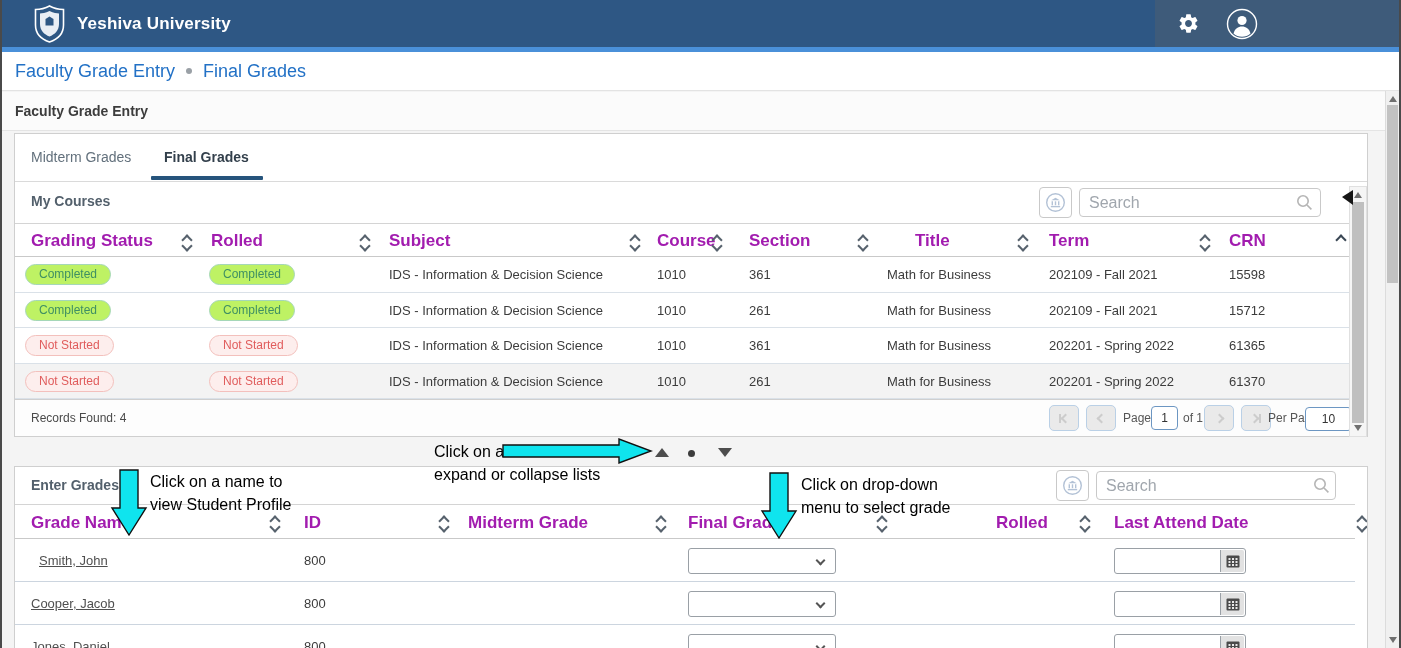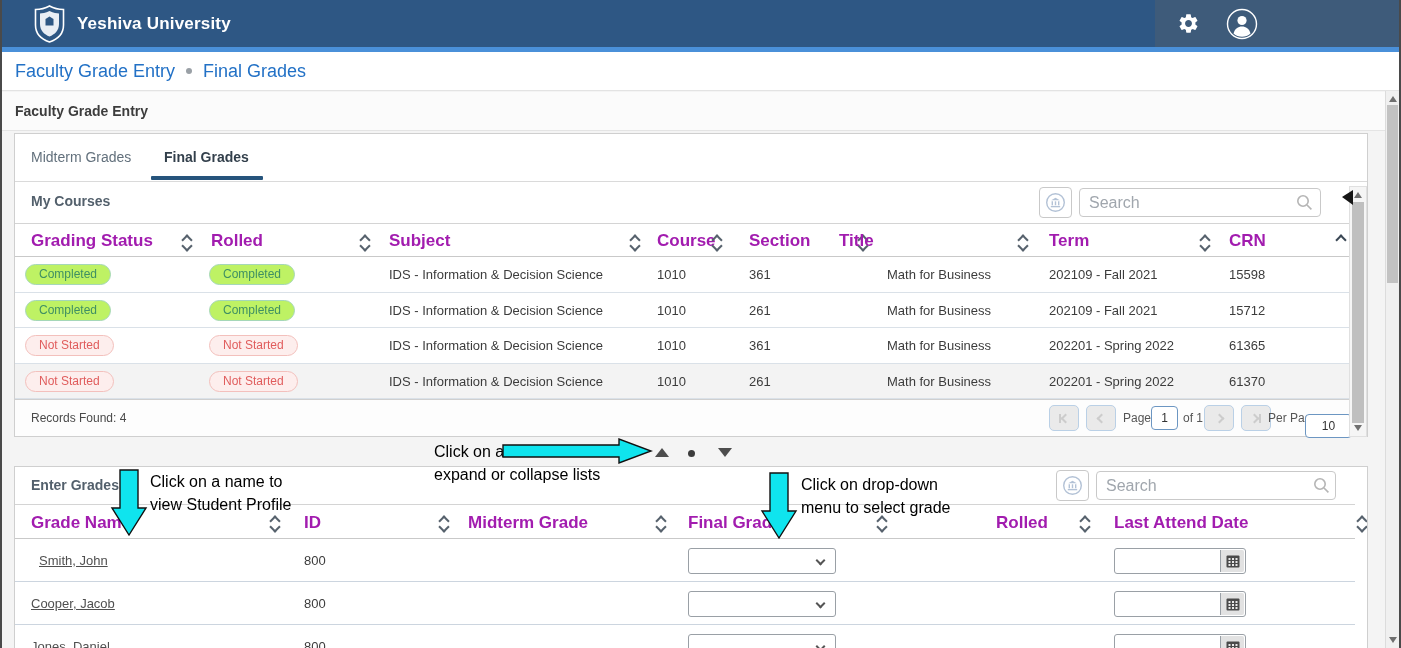--- a/index.html
+++ b/index.html
@@ -76,21 +76,21 @@
   
   .recordsbar{position:absolute;left:0;top:265px;width:1334px;height:37px;border-top:1px solid #cfcfcf;background:#fdfdfd;font-size:12px;color:#4a4a4a}
   .recordsbar .found{position:absolute;left:16px;top:0;height:37px;line-height:37px}
   .pgbtn{position:absolute;top:5px;width:30px;height:26px;background:#eaeaea;border:1px solid #bad0e6;border-radius:5px;display:flex;align-items:center;justify-content:center;gap:1px;cursor:default}
   .pgbtn .bar{width:2px;height:9px;background:#cccccc}
   .pgbtn .ch{width:7px;height:7px;border:solid #cccccc;border-width:2px 2px 0 0;display:inline-block}
   .ch.left{transform:rotate(-135deg)}
   .ch.right{transform:rotate(45deg)}
   .pglabel{position:absolute;top:0;height:37px;line-height:37px;font-size:12px;color:#555;white-space:nowrap}
   .pginput{position:absolute;top:6px;left:1136px;width:27px;height:24px;border:1px solid #6c96c2;border-radius:4px;text-align:center;font-size:12px;color:#333;font-family:inherit;outline:none}
-  .pgselect{position:absolute;top:14px;left:1290px;width:47px;height:24px;border:1px solid #6c96c2;border-radius:4px;text-align:center;line-height:22px;font-size:12px;color:#333;background:#fff;cursor:pointer}
+  .pgselect{position:absolute;top:7px;left:1290px;width:47px;height:24px;border:1px solid #6c96c2;border-radius:4px;text-align:center;line-height:22px;font-size:12px;color:#333;background:#fff;cursor:pointer}
 
   
   .innerscroll{position:absolute;left:1334px;top:52px;width:18px;height:251px;background:#f5f5f5;border:1px solid #e0e0e0}
   .innerscroll .thumb{position:absolute;left:2px;top:15px;width:12px;height:221px;background:#bfbfbf;cursor:pointer}
   .s-arrow{position:absolute;left:4px;width:0;height:0;border-left:4px solid transparent;border-right:4px solid transparent;cursor:pointer}
   .s-arrow.up{top:5px;border-bottom:6px solid #6f6f6f}
   .s-arrow.down{bottom:5px;border-top:6px solid #6f6f6f}
 
   
   .ctl{position:absolute;cursor:pointer}
@@ -192,21 +192,21 @@
     <span class="h" style="left:16px">Grading Status</span>
       <span class="sort" style="left:166px"></span>
     <span class="h" style="left:196px">Rolled</span>
       <span class="sort" style="left:344px"></span>
     <span class="h" style="left:374px">Subject</span>
       <span class="sort" style="left:614px"></span>
     <span class="h" style="left:642px">Course</span>
       <span class="sort" style="left:696px"></span>
     <span class="h" style="left:734px">Section</span>
       <span class="sort" style="left:842px"></span>
-    <span class="h" style="left:824px">Title</span>
+    <span class="h" style="left:900px">Title</span>
       <span class="sort" style="left:1002px"></span>
     <span class="h" style="left:1034px">Term</span>
       <span class="sort" style="left:1184px"></span>
     <span class="h" style="left:1214px">CRN</span>
       <span class="sort asc" style="left:1320px"></span>
   </div>
 
   <div class="trows">
     <div class="trow">
       <span class="pill g" style="left:10px">Completed</span>

